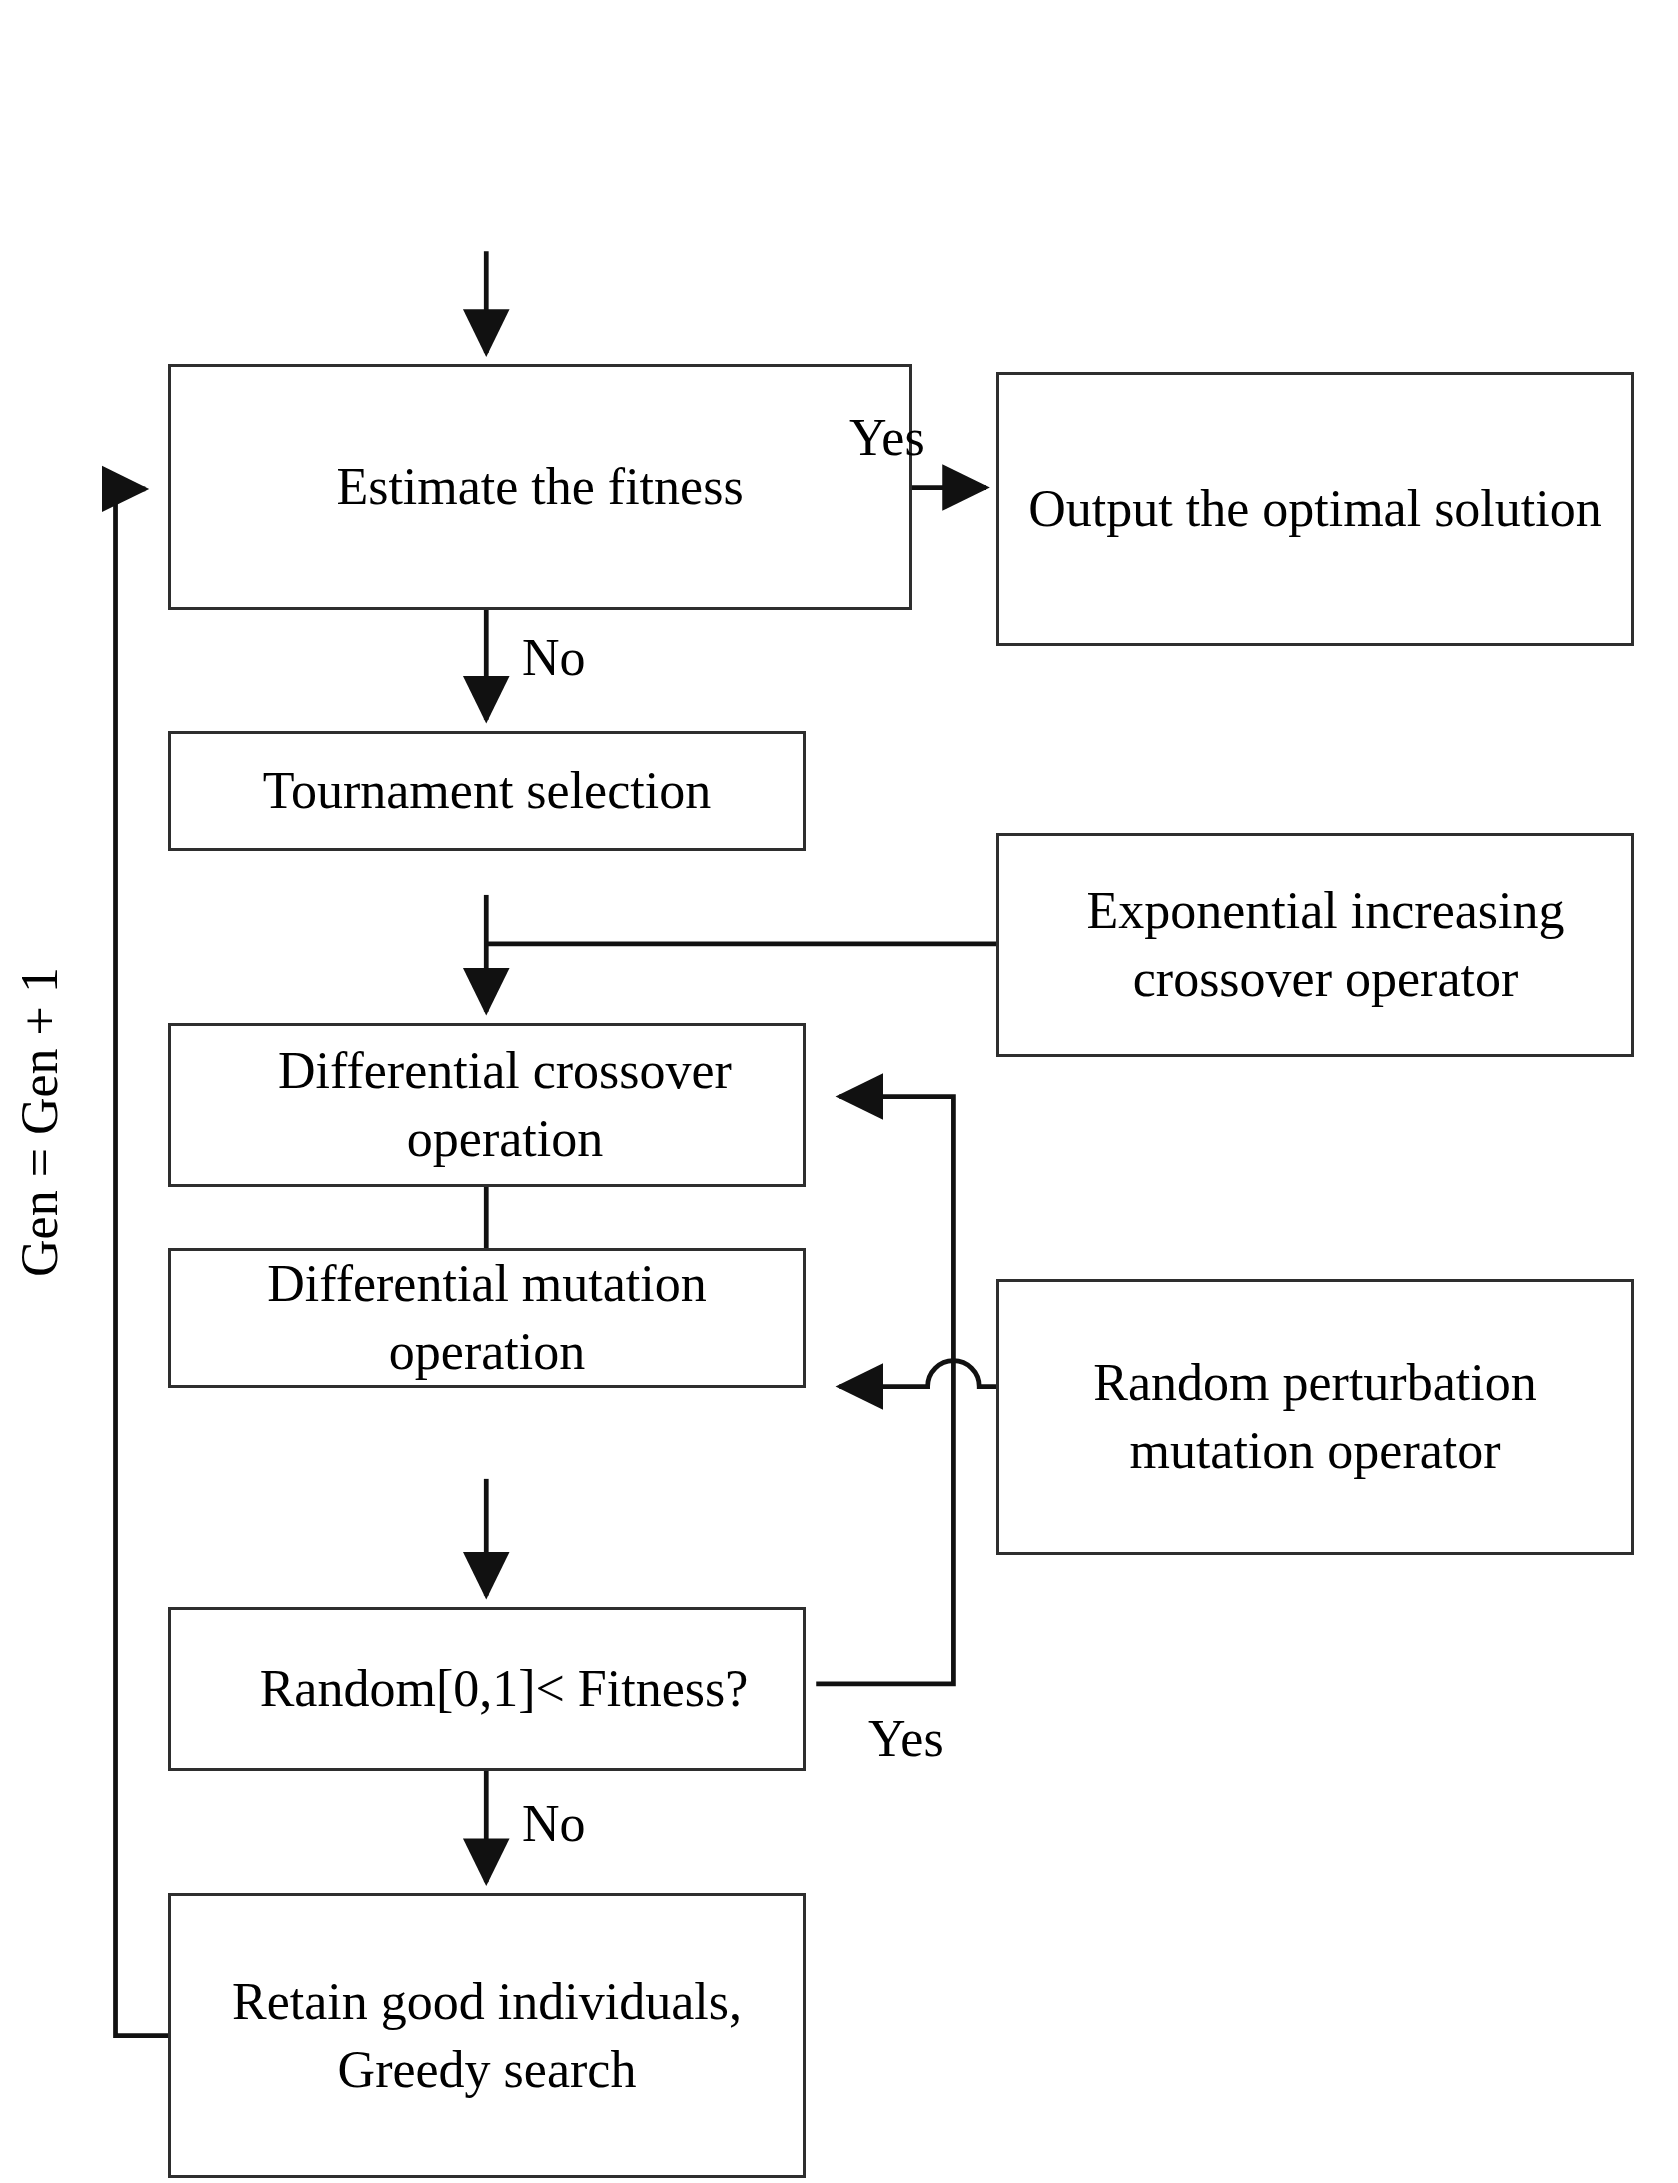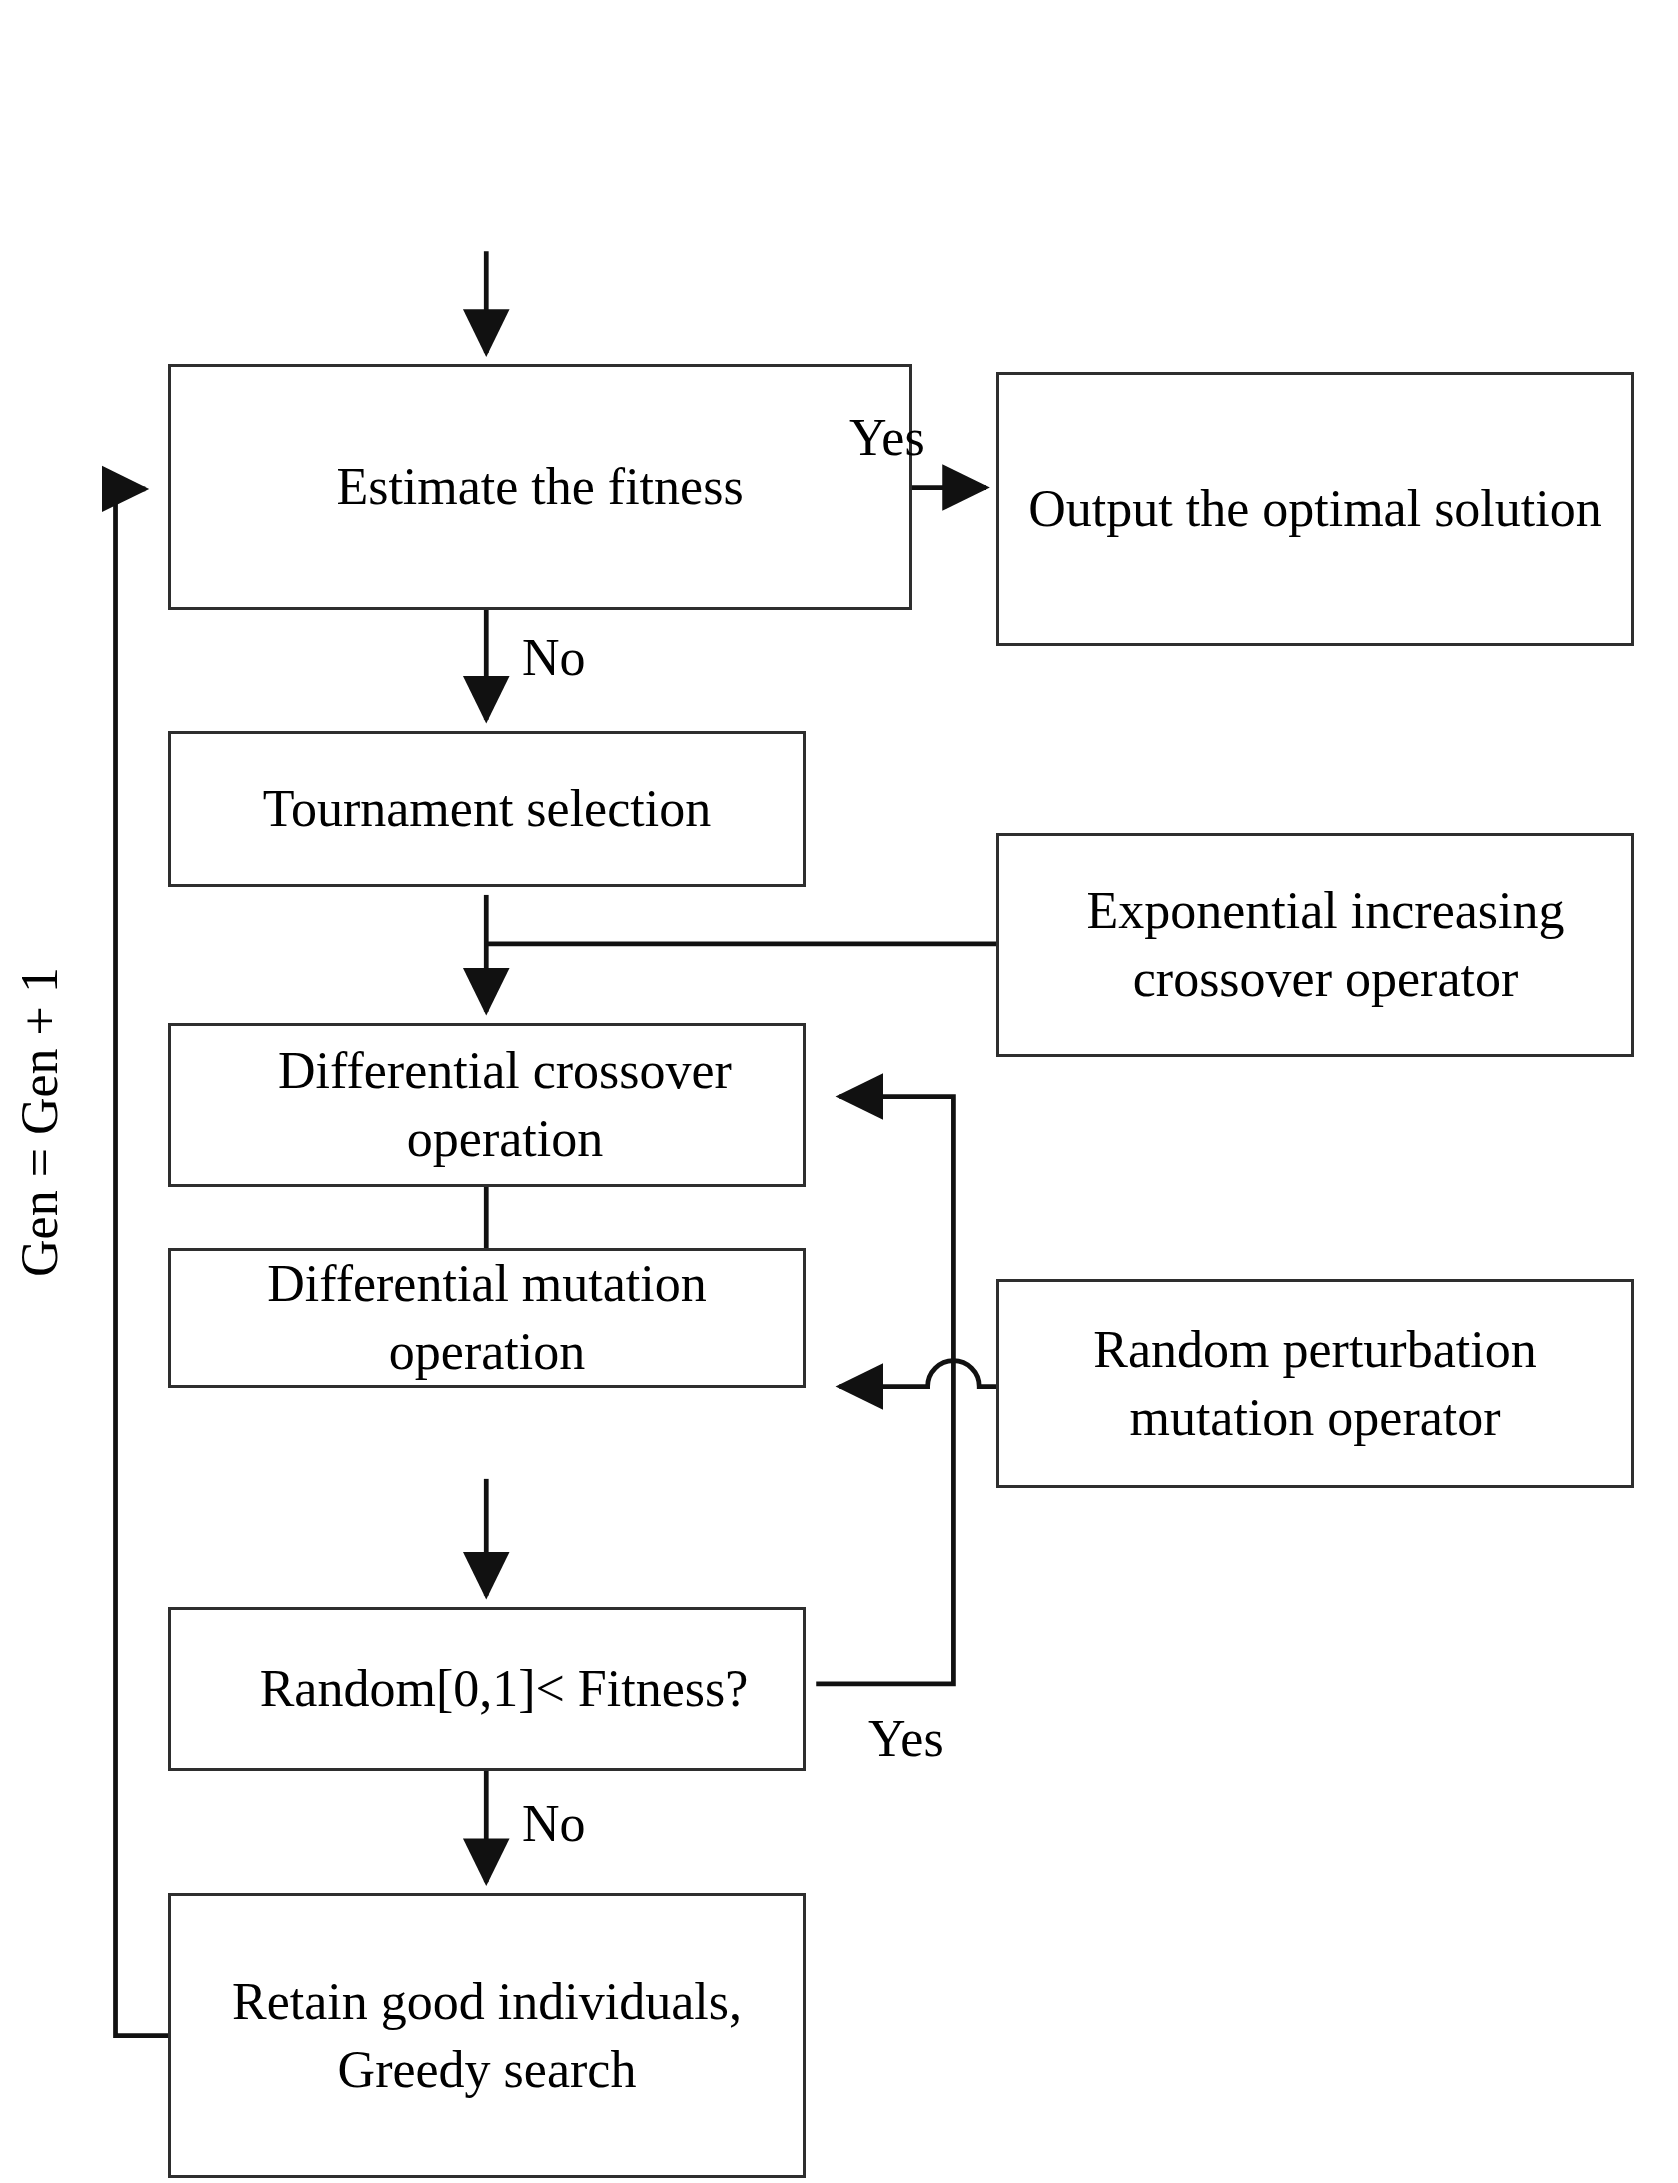--- a/index.html
+++ b/index.html
@@ -117,37 +117,37 @@
 
 
   <div class="node" style="left:168px; top:364px; width:744px; height:246px;">
     <span class="txt">Estimate the fitness</span>
   </div>
 
   <div class="node" style="left:996px; top:372px; width:638px; height:274px;">
     <span class="txt">Output the optimal solution</span>
   </div>
 
-  <div class="node" style="left:168px; top:731px; width:638px; height:156px;">
+  <div class="node" style="left:168px; top:731px; width:638px; height:120px;">
     <span class="txt">Tournament selection</span>
   </div>
 
   <div class="node" style="left:996px; top:833px; width:638px; height:224px;padding-left:21px;">
     <span class="txt">Exponential increasing crossover operator</span>
   </div>
 
   <div class="node" style="left:168px; top:1023px; width:638px; height:164px;padding-left:36px;">
     <span class="txt">Differential crossover operation</span>
   </div>
 
   <div class="node" style="left:168px; top:1248px; width:638px; height:140px;font-family:Liberation Serif, serif;">
     <span class="txt">Differential mutation operation</span>
   </div>
 
-  <div class="node" style="left:996px; top:1279px; width:638px; height:209px;">
+  <div class="node" style="left:996px; top:1279px; width:638px; height:276px;">
     <span class="txt">Random perturbation mutation operator</span>
   </div>
 
   <div class="node" style="left:168px; top:1607px; width:638px; height:164px;padding-left:34px;">
     <span class="txt">Random[0,1]&lt; Fitness?</span>
   </div>
 
   <div class="node" style="left:168px; top:1893px; width:638px; height:285px;">
     <span class="txt">Retain good individuals, Greedy search</span>
   </div>

